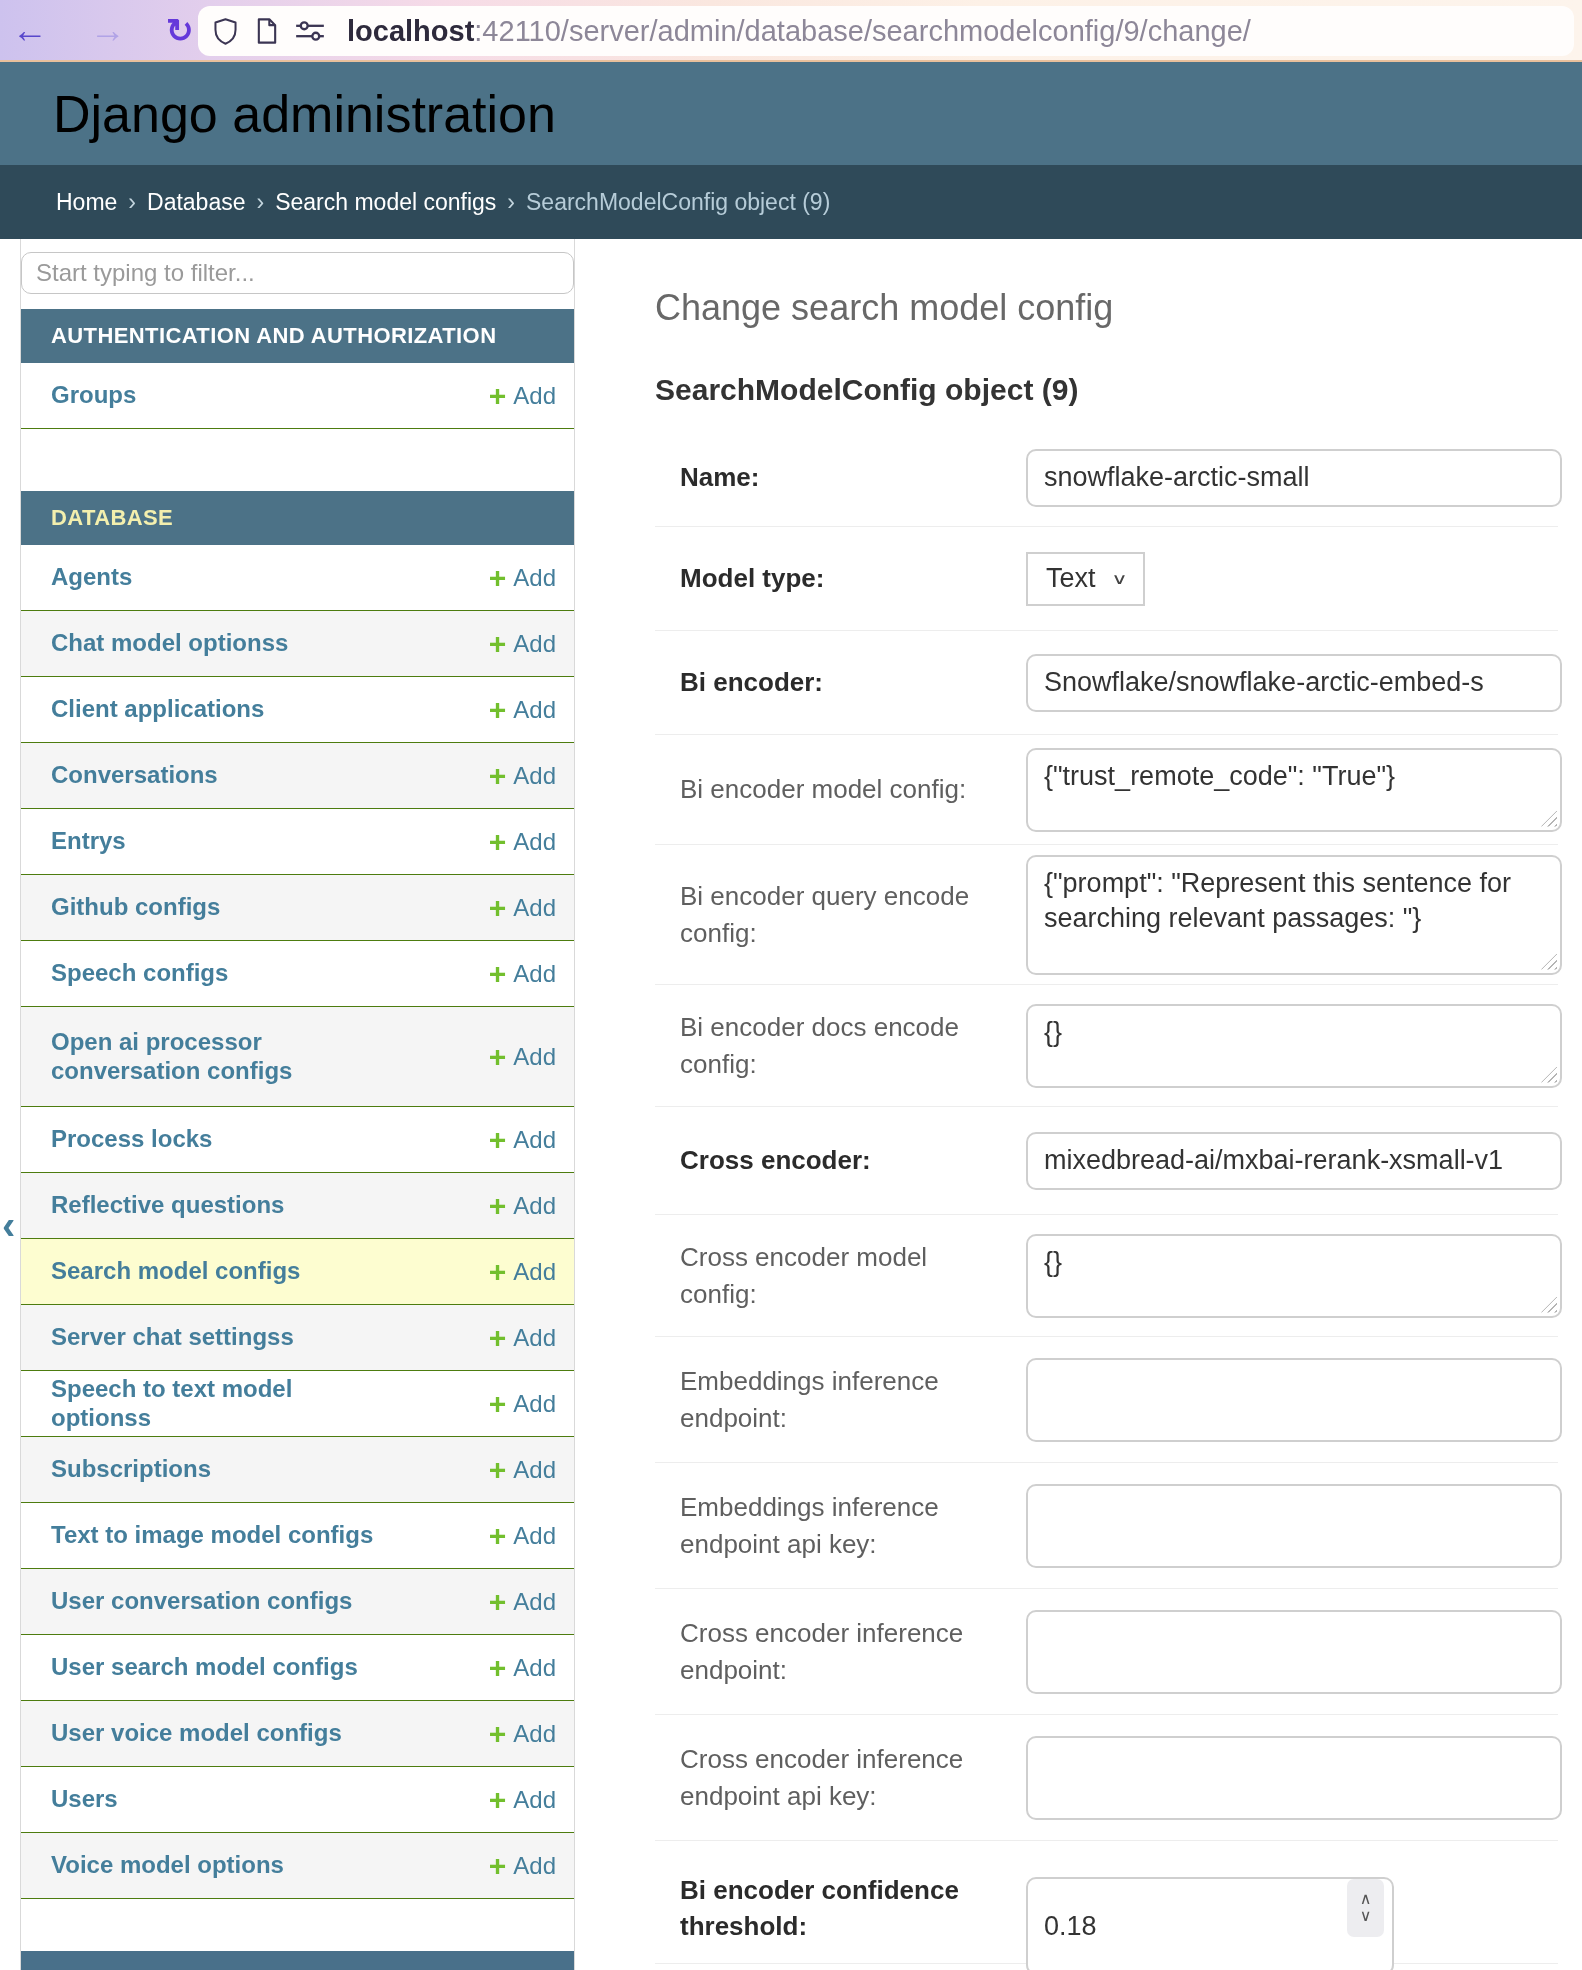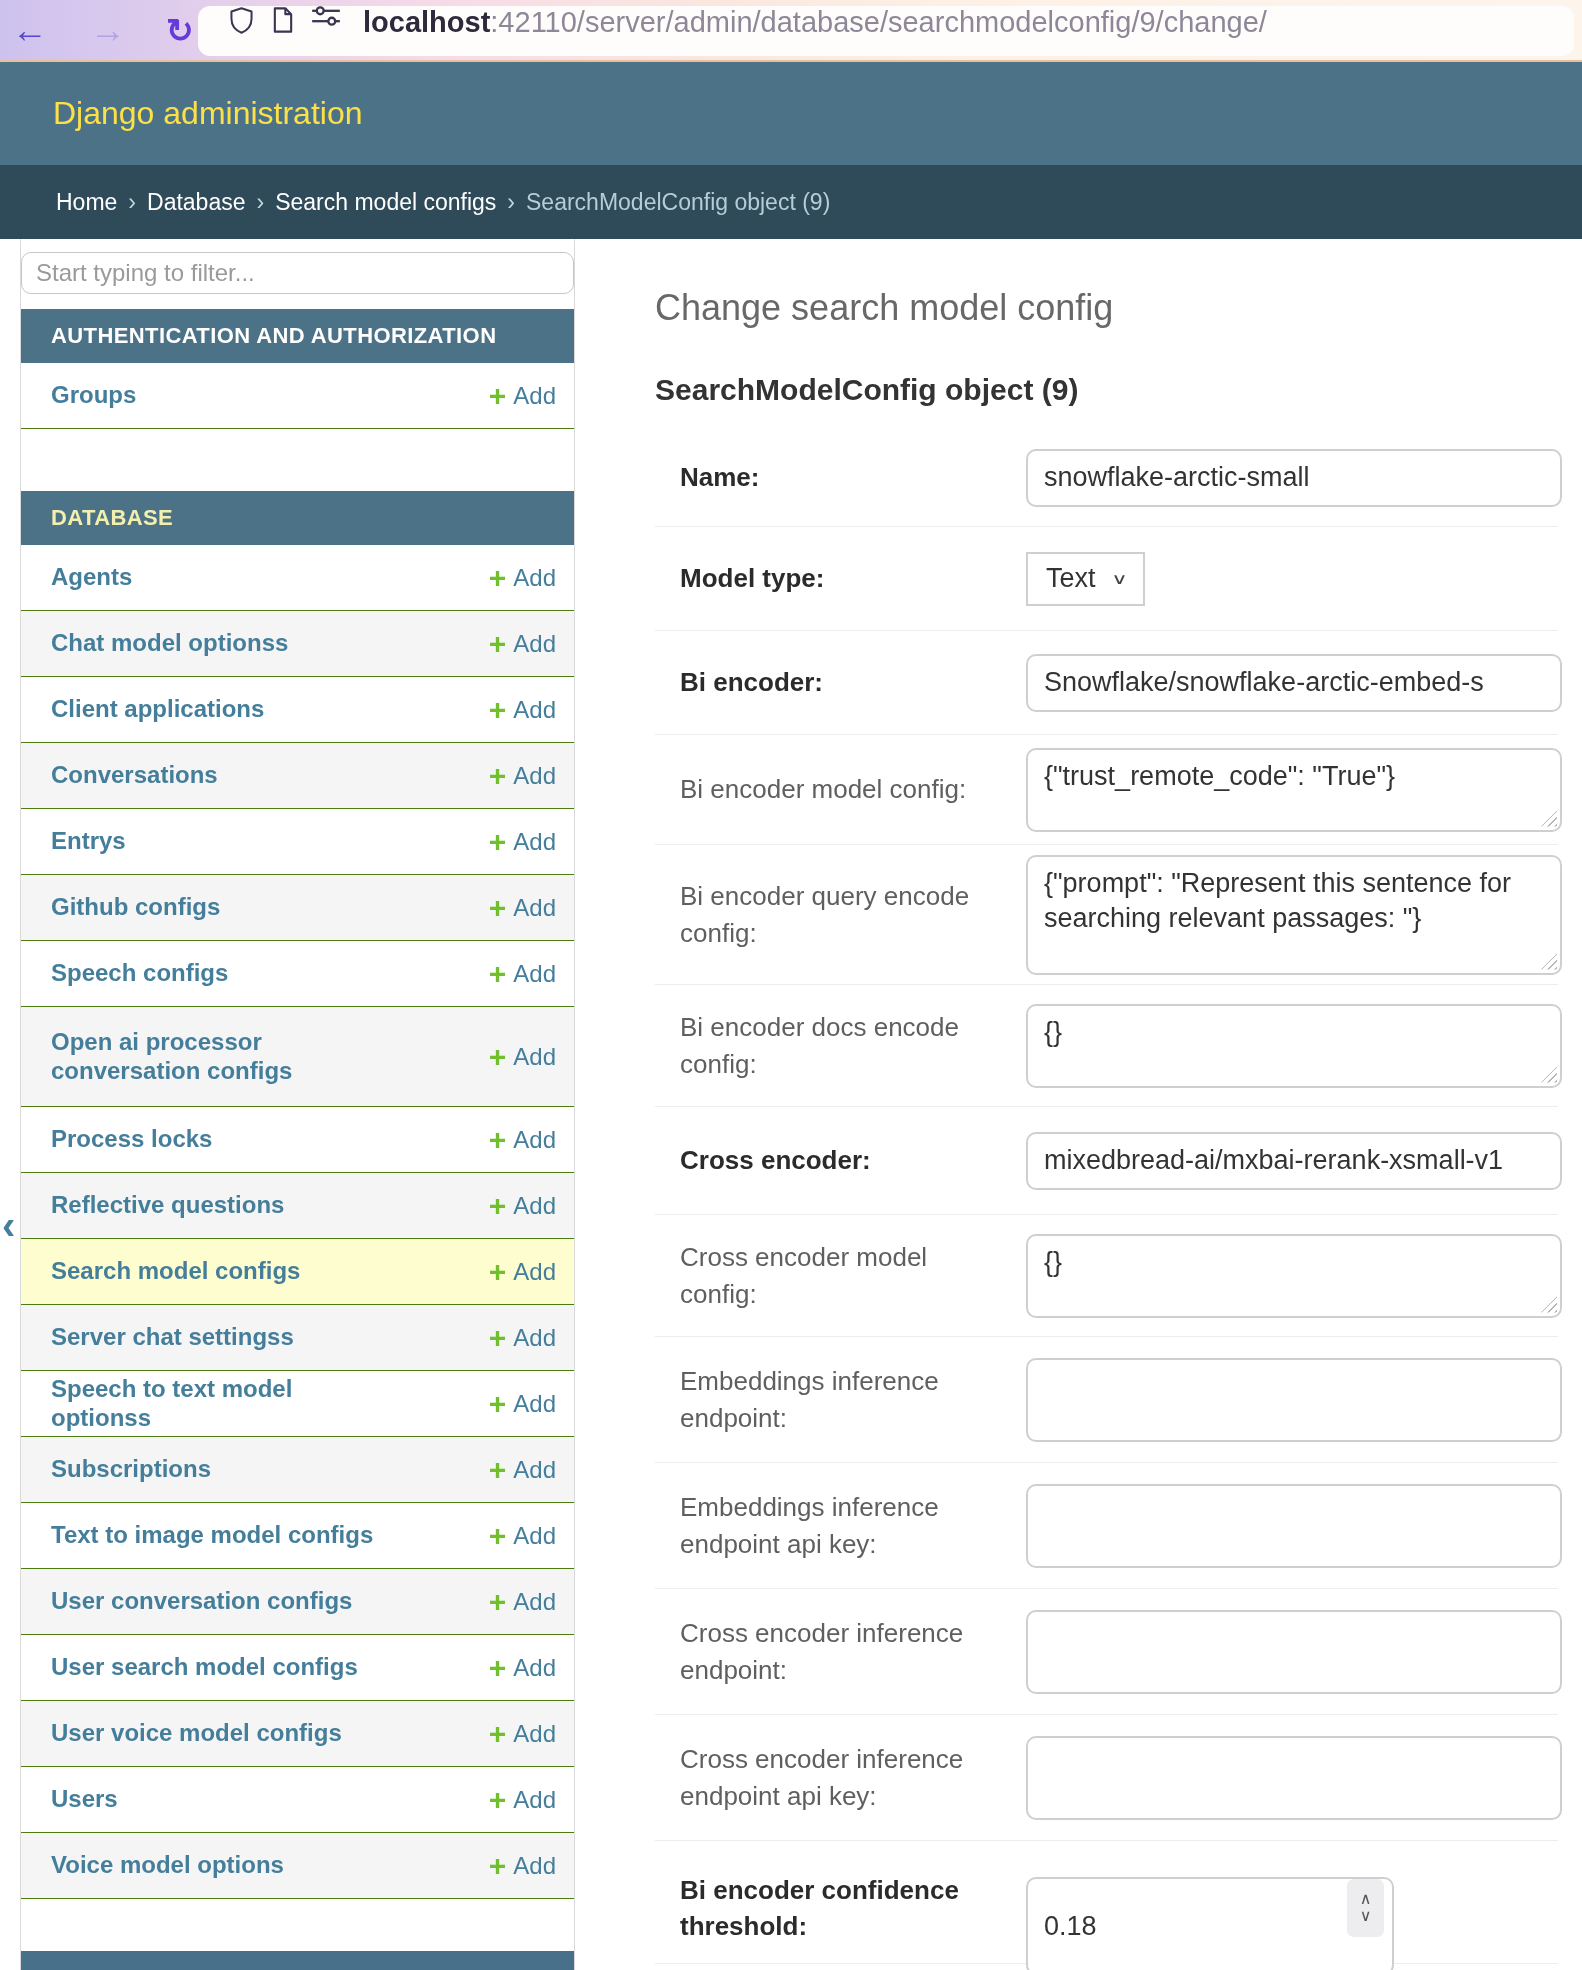--- a/index.html
+++ b/index.html
@@ -8,30 +8,30 @@
 
   
   .toolbar { position:relative; height:62px;
     background:linear-gradient(90deg,#cdc2ee 0%,#e4cfec 14%,#f6dbe7 28%,#fae7df 45%,#fdf1e7 62%,#fdf4ec 100%);
     border-bottom:2px solid #e9c09c; display:flex; align-items:center; }
   .nav-ico { font-size:36px; line-height:1; cursor:default; }
   .ico-back    { color:#5847cb; margin-left:12px; font-weight:700; }
   .ico-forward { color:#b1a3e6; margin-left:42px; font-weight:700; }
   .ico-reload  { color:#6539da; margin-left:40px; font-size:33px; font-weight:700; }
   .urlbar { position:absolute; left:198px; top:6px; right:8px; height:50px;
-    background:#fffdfc; border-radius:12px; display:flex; 
-    padding-left:30px; }
+    background:#fffdfc; border-radius:12px; display:flex; align-items:center;
+    padding-left:14px; }
   .urlbar svg { margin-right:16px; flex:none; }
   .url-text { font-size:29px; white-space:nowrap; overflow:hidden; margin-left:6px; }
   .url-host { color:#2e2a3c; font-weight:700; }
   .url-rest { color:#8d8798; font-weight:400; }
 
   
   .dj-header { height:103px; background:#4c7287; display:flex; align-items:center; }
-  .dj-header .brand { color:#fde047; font-size:32px; font-weight:400; margin-left:53px; }
+  .dj-header .brand { color:#000000; font-size:52px; font-weight:400; margin-left:53px; }
   .crumbs { height:74px; background:#2f4a59; display:flex; align-items:center;
             padding-left:56px; font-size:23px; }
   .crumbs a { color:#ffffff; font-weight:500; text-decoration:none; cursor:pointer; }
   .crumb-sep { color:#c3d5de; margin:0 11px; }
   .crumb-current { color:#b6ccd8; font-weight:400; }
 
   
   .content { position:relative; height:1731px; display:flex; }
 
   

